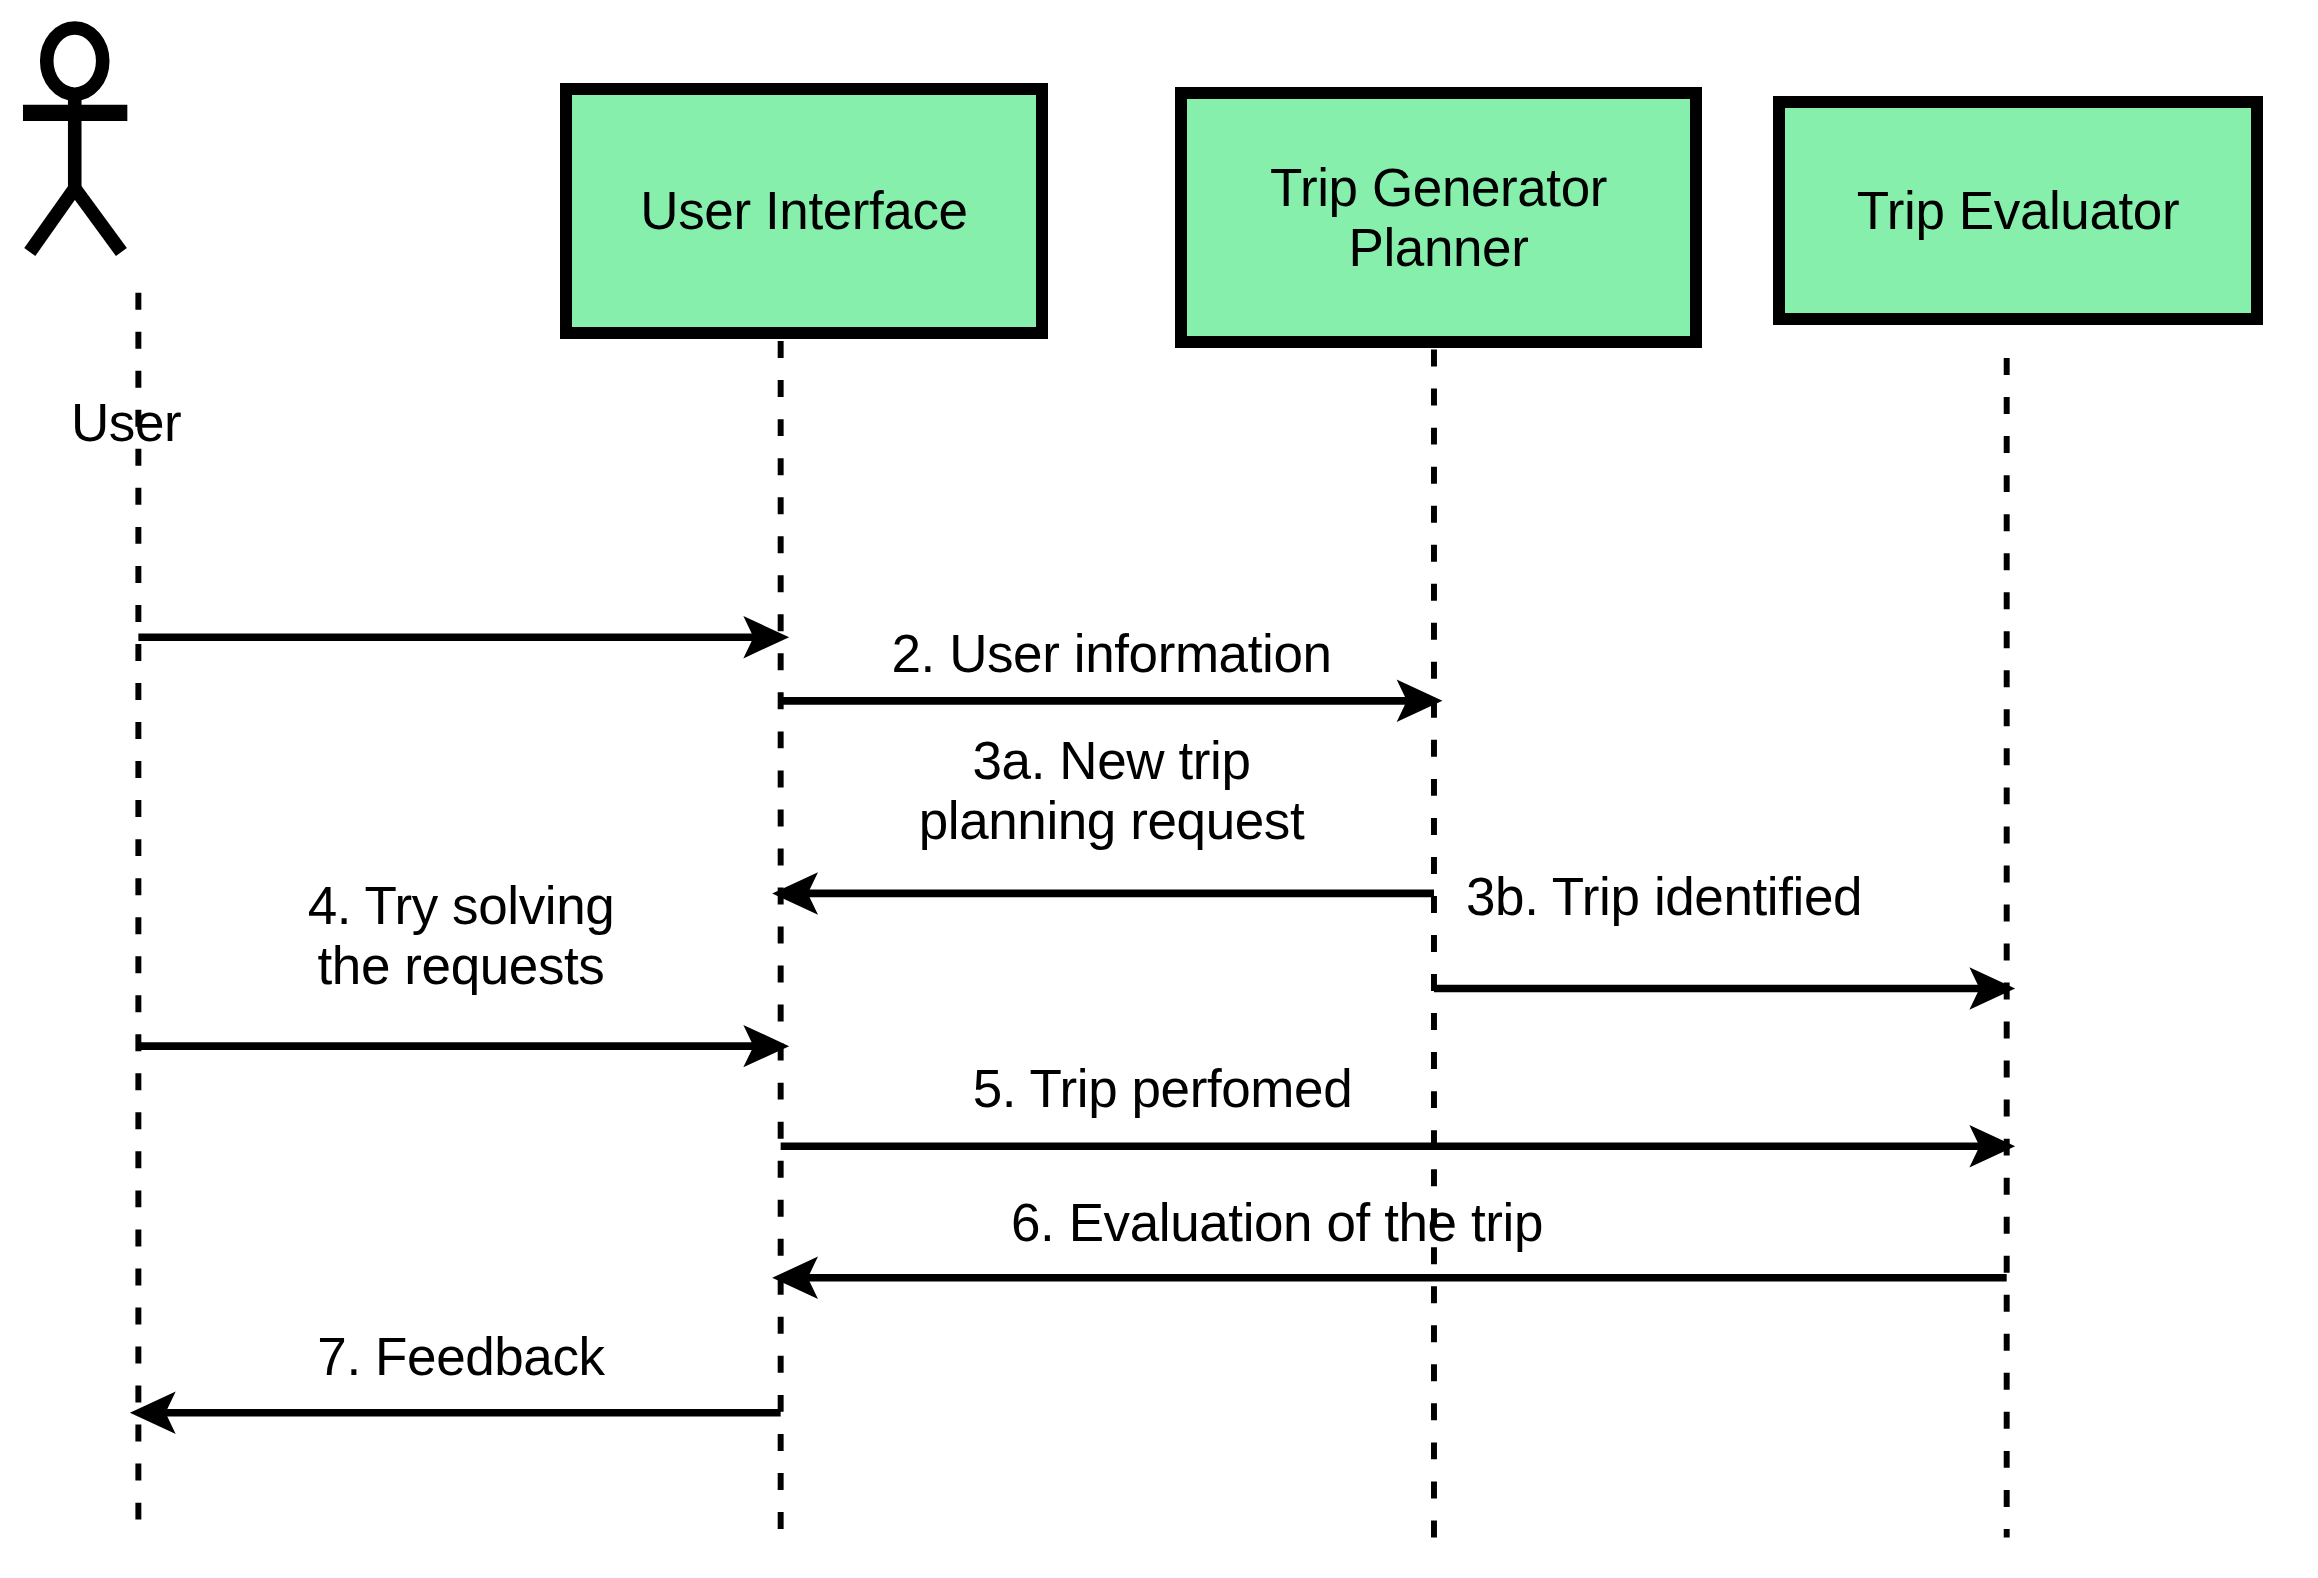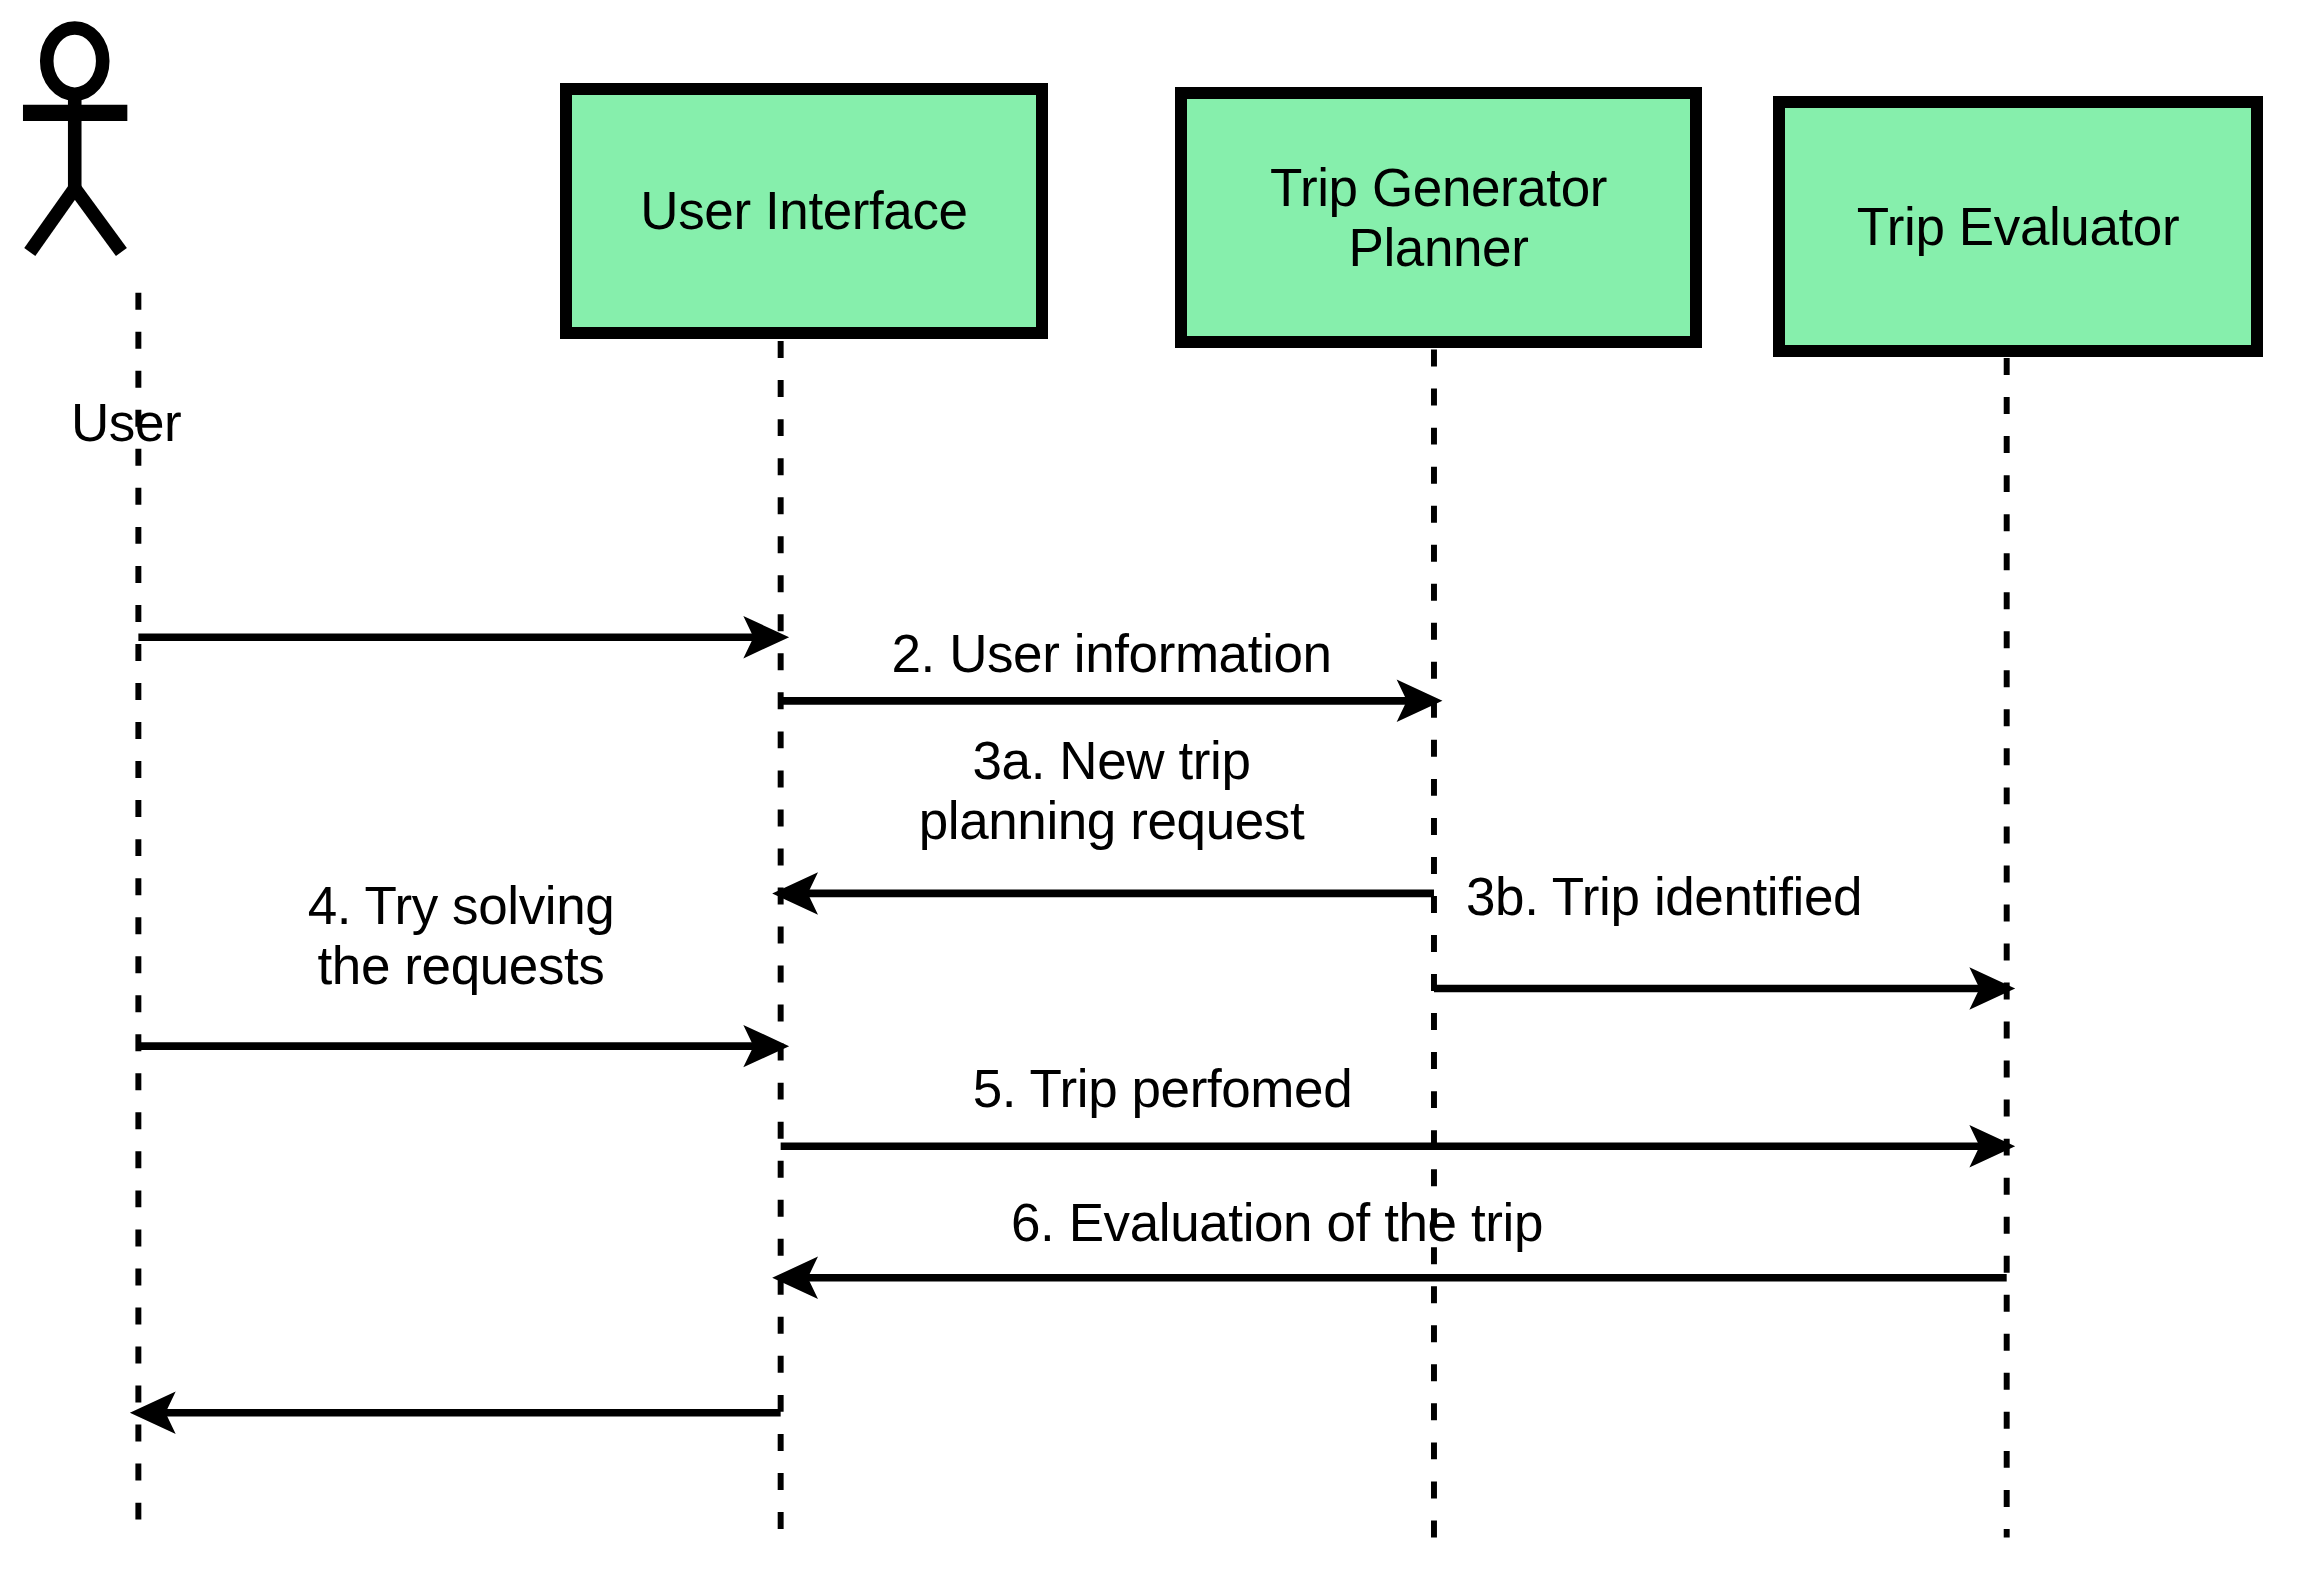--- a/index.html
+++ b/index.html
@@ -126,32 +126,33 @@
     </g>
   </svg>
 
   <div class="actor-label" style="left:71px; top:392px;">User</div>
 
   <div class="participant-box" style="left:560px; top:83px; width:488px; height:256px;">User Interface</div>
 
   <div class="participant-box" style="left:1175px; top:87px; width:527px; height:261px;">Trip Generator
 Planner</div>
 
-  <div class="participant-box" style="left:1773px; top:96px; width:490px; height:261px;">Trip Evaluator</div>
+  <div class="participant-box" style="left:1773px; top:96px; width:490px; height:229px;">Trip Evaluator</div>
 
 
   <div class="msg-label center" style="left:789px; top:624px; width:645px;">2. User information</div>
 
   <div class="msg-label center" style="left:789px; top:731px; width:645px;">3a. New trip
 planning request</div>
 
   <div class="msg-label left" style="left:1442px; top:867px; width:611px;">3b. Trip  identified</div>
 
   <div class="msg-label center" style="left:143px; top:876px; width:636px;">4. Try solving
 the requests</div>
 
   <div class="msg-label center" style="left:789px; top:1059px; width:747px;">5. Trip perfomed</div>
 
   <div class="msg-label center" style="left:789px; top:1193px; width:976px;">6. Evaluation of the trip</div>
 
+  <div class="msg-label center" style="left:143px; top:1327px; width:636px;">7. Feedback</div>
 
 </div>
 
 
 </body></html>

